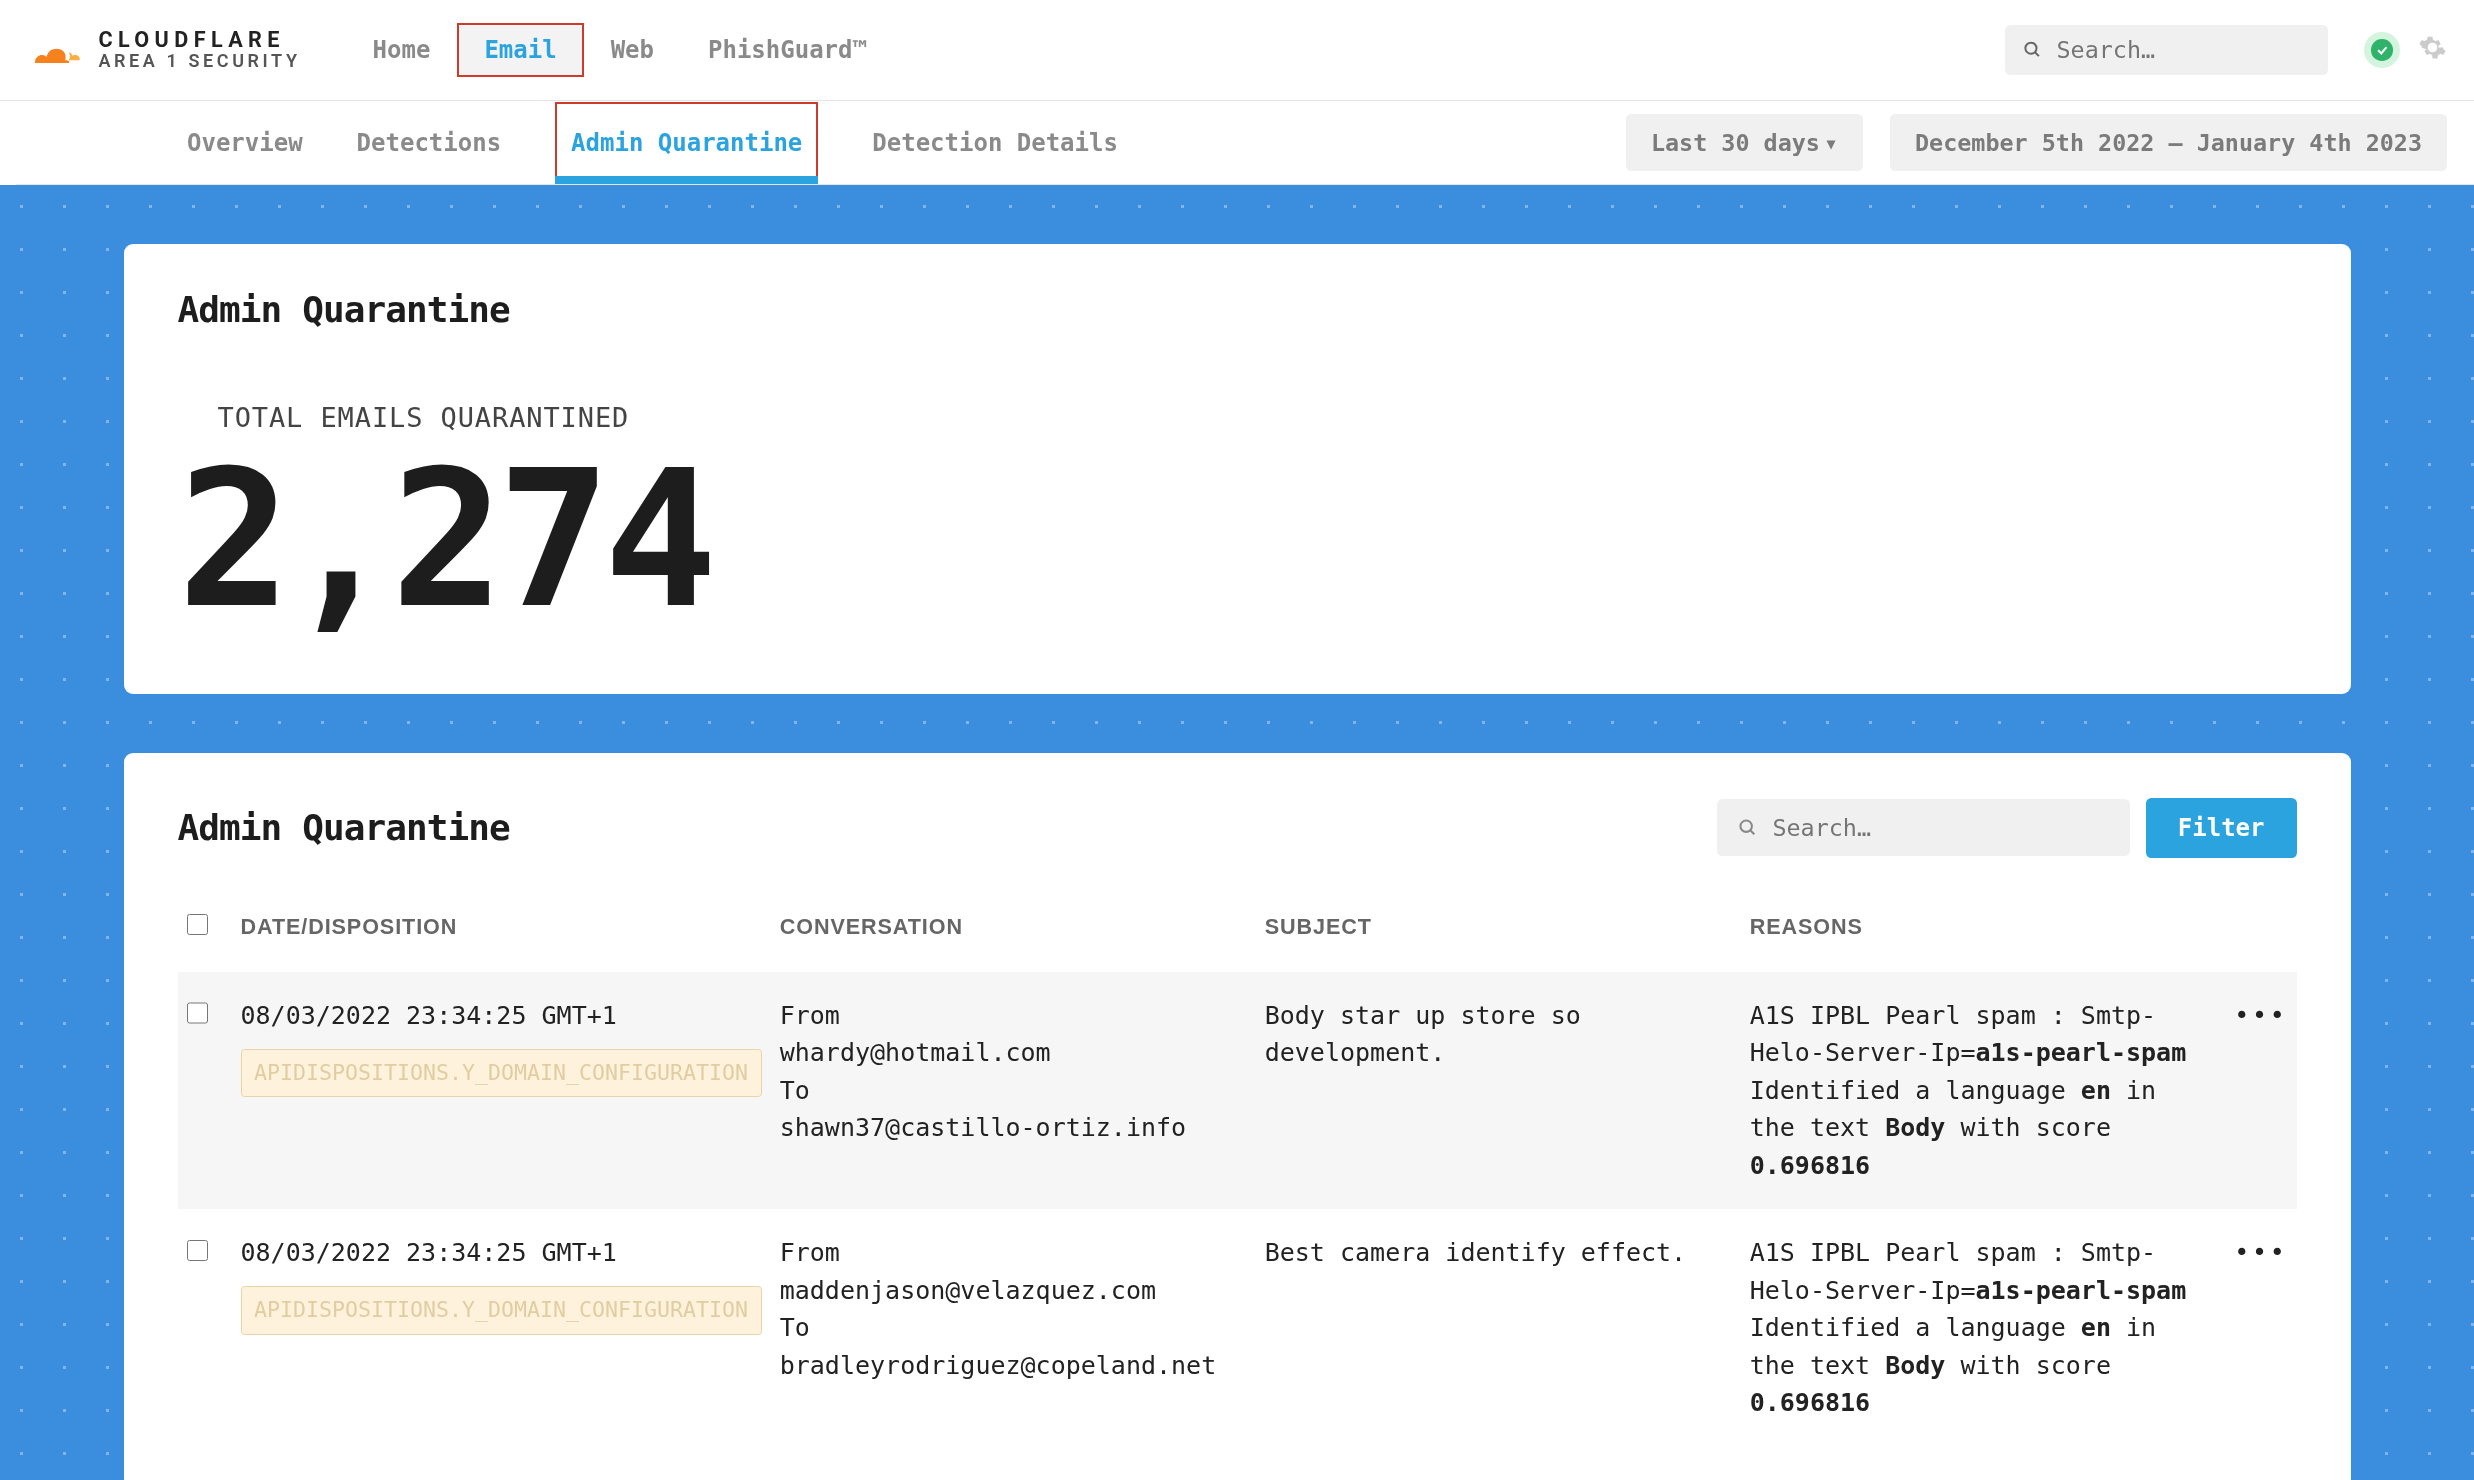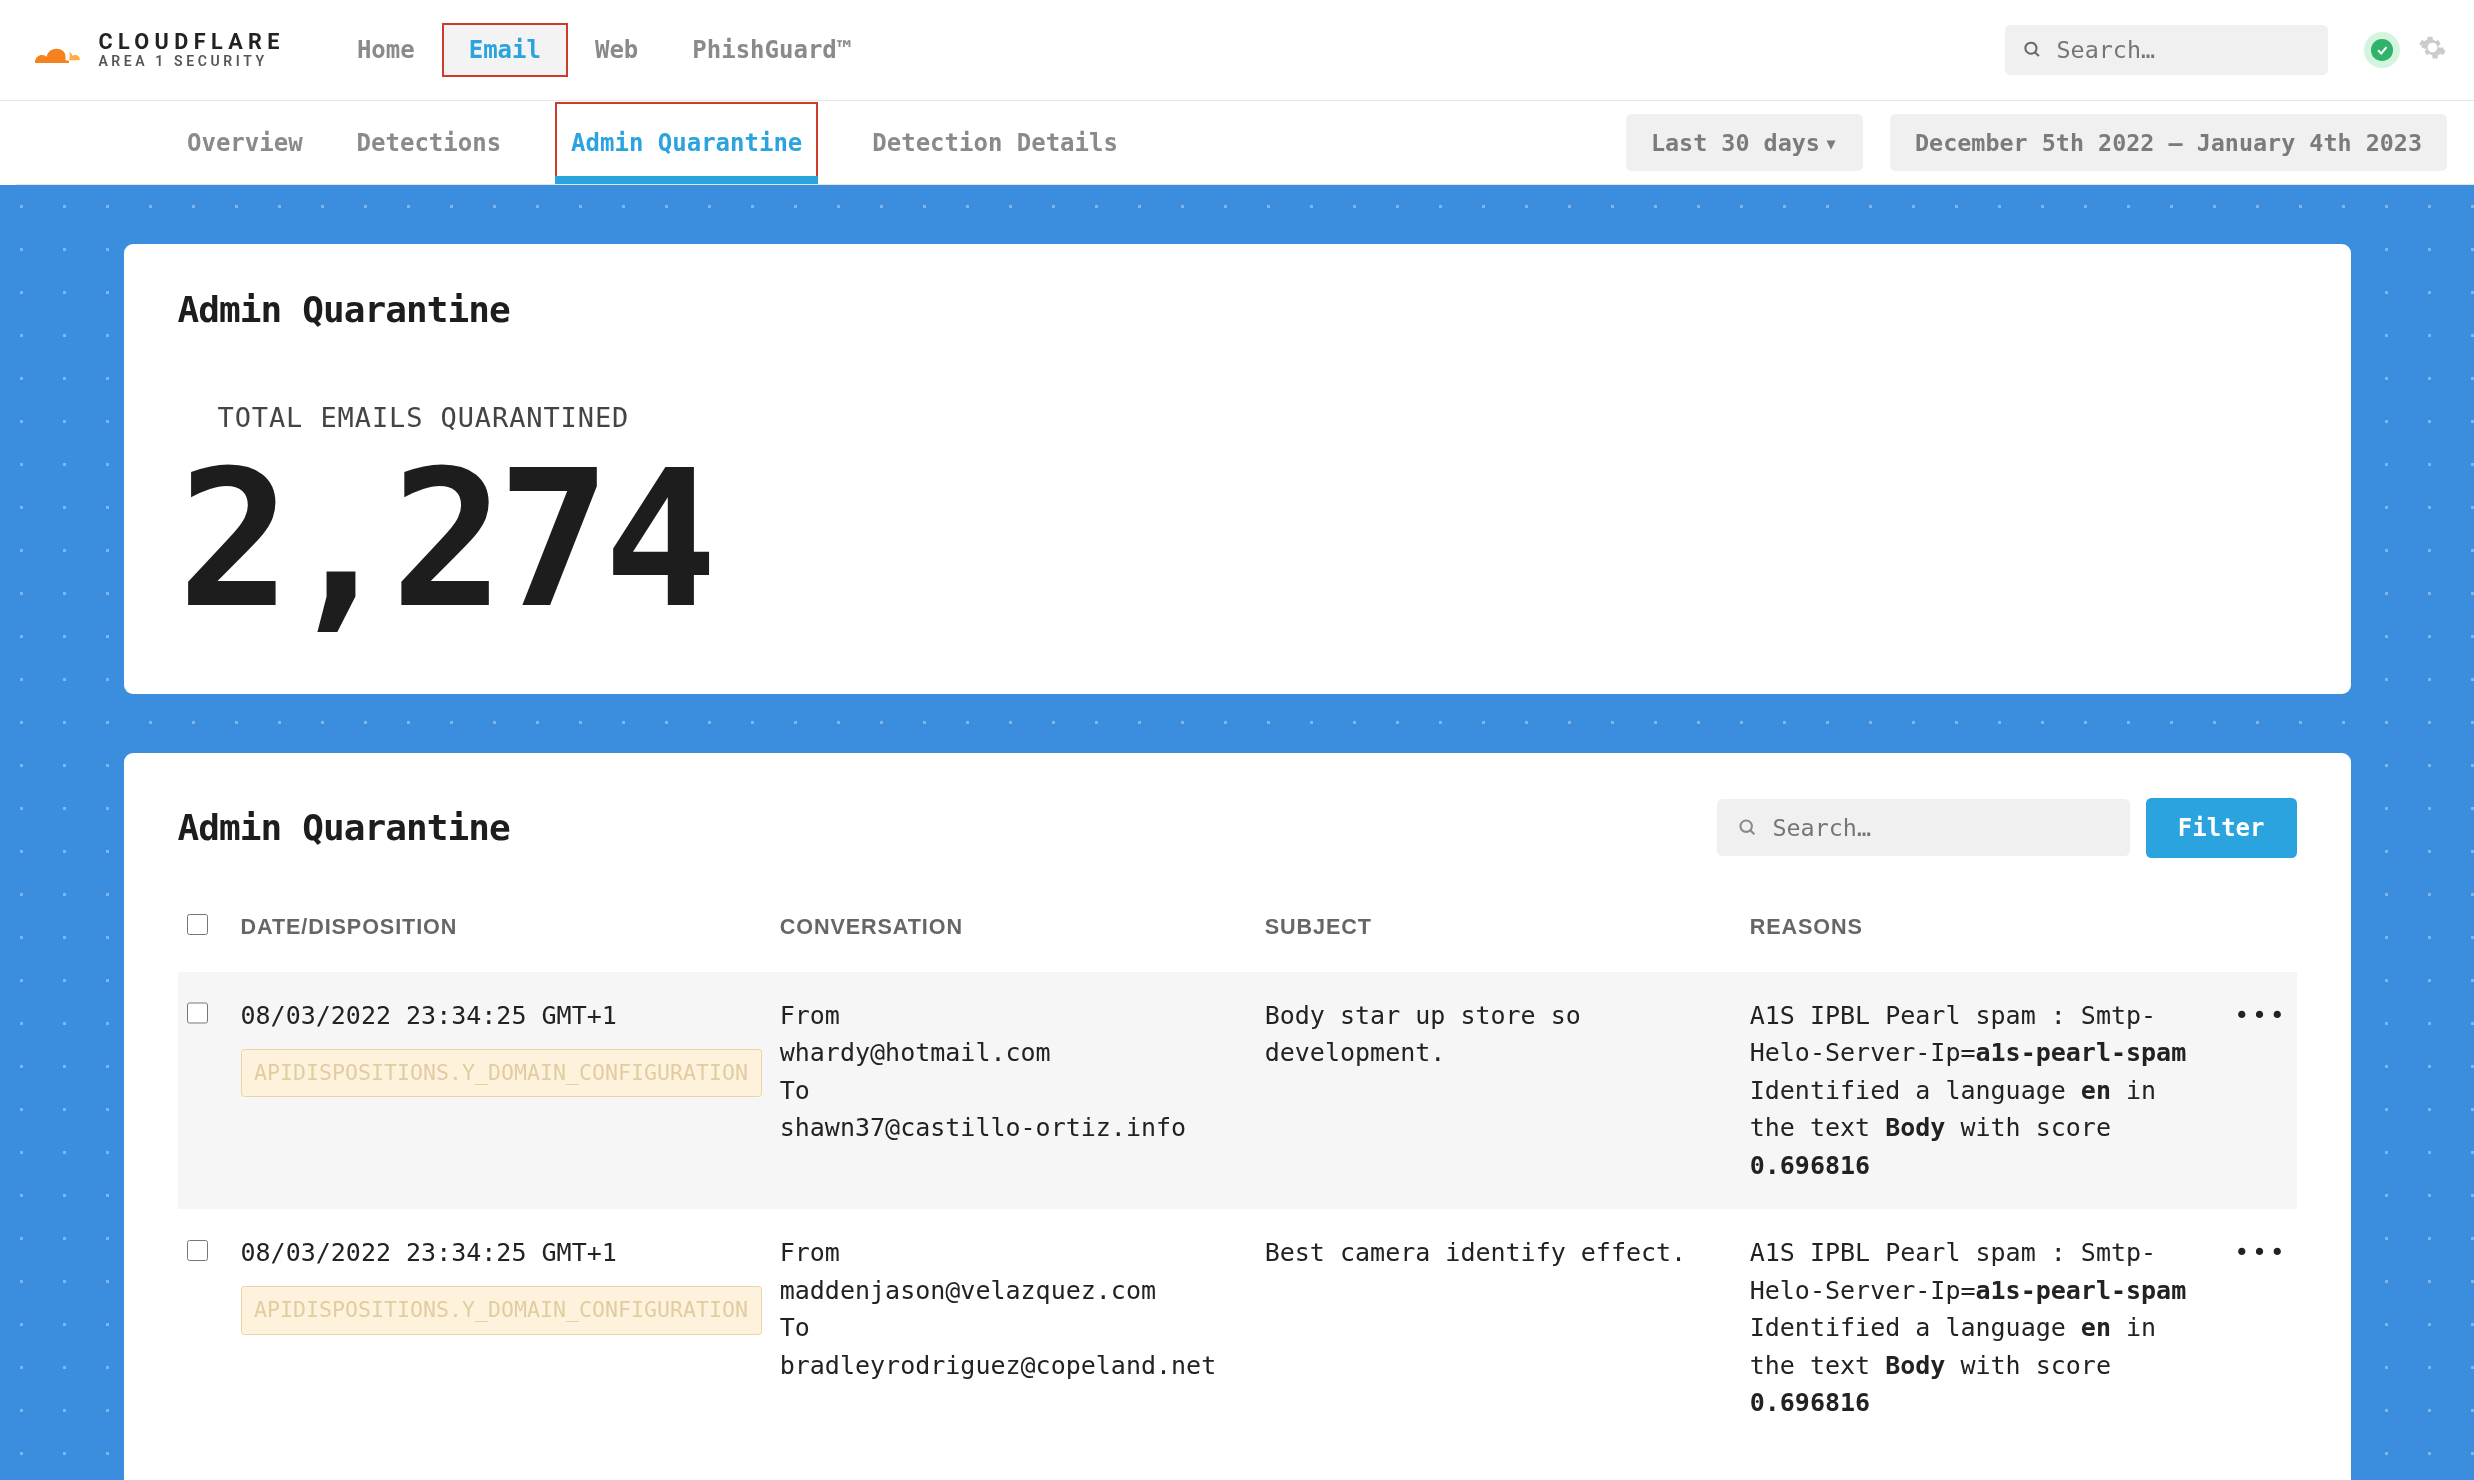--- a/index.html
+++ b/index.html
@@ -16,21 +16,21 @@
   display: flex;
   align-items: center;
   height: 101px;
   border-bottom: 0.9px solid #e5e5e5;
   padding: 0 27px;
 }
 .logo-wrap { display: flex; align-items: center; gap: 14.4px; margin-right: 45px; }
 .logo-cloud { width: 57px; height: 43px; }
 .logo-text { display: flex; flex-direction: column; line-height: 1.05; }
 .logo-text .brand { font-weight: 700; letter-spacing: 5.4px; font-size: 21.6px; color: #222; }
-.logo-text .sub { font-weight: 600; letter-spacing: 3.6px; font-size: 14px; color: #555; margin-top: 0; }
+.logo-text .sub { font-weight: 600; letter-spacing: 3.6px; font-size: 18px; color: #555; margin-top: 0; }
 
 .top-links { display: flex; gap: 0; }
 .top-links a {
   display: flex; align-items: center; justify-content: center;
   padding: 0 27px; height: 54px;
   font-weight: 600; color: #8a8a8a; text-decoration: none;
   font-family: "SFMono-Regular", Consolas, monospace;
   font-size: 24px;
 }
 .top-links a.active { color: #2aa3df; background: #f3f3f3; }

